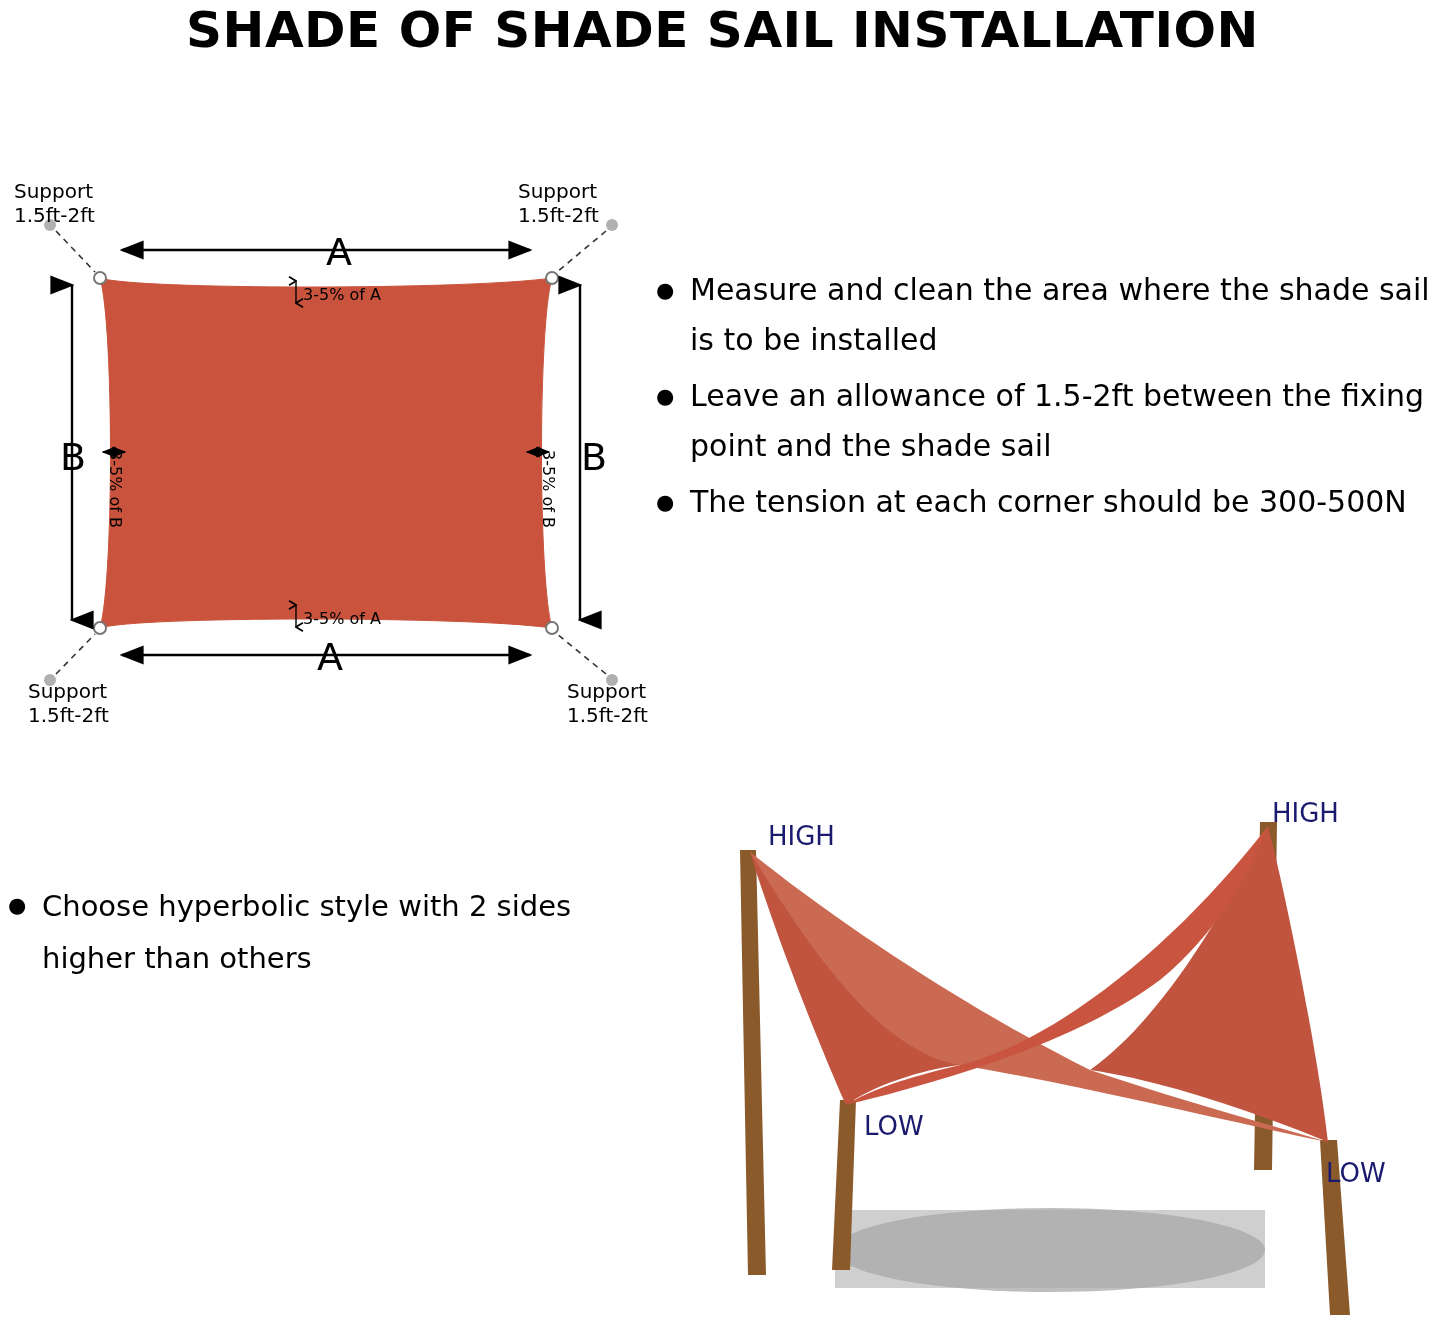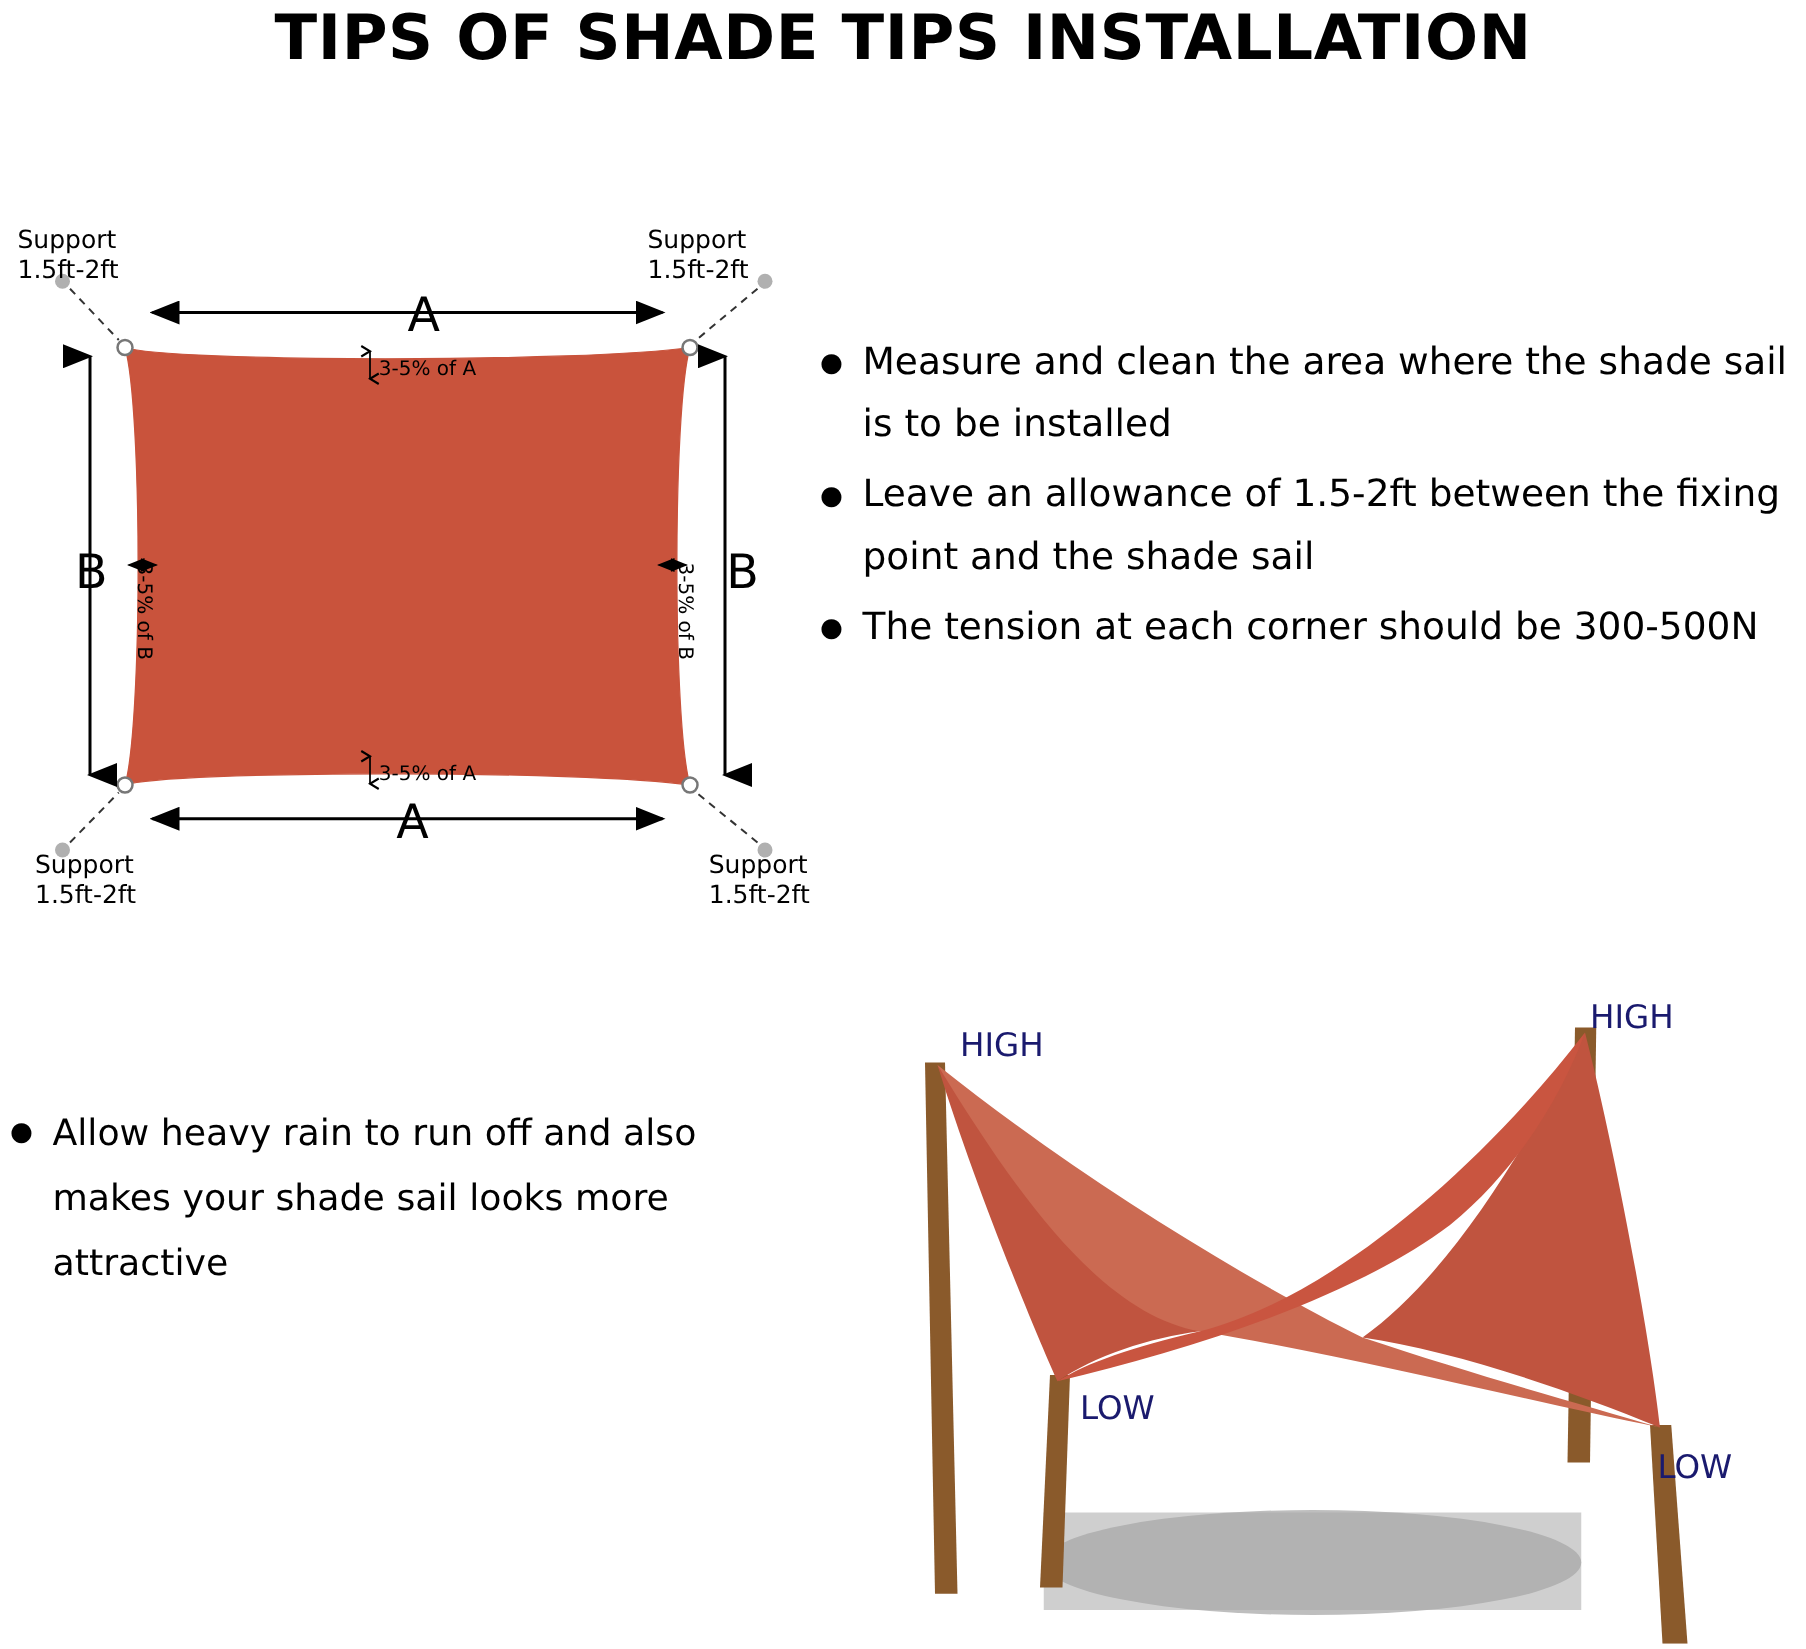--- a/index.html
+++ b/index.html
@@ -85,21 +85,21 @@
     position: absolute;
     left: 660px;
     top: 770px;
     width: 805px;
     height: 545px;
   }
 </style>
 </head>
 <body>
 
-<div id="title">TIPS OF SHADE TIPS INSTALLATION</div>
+<div id="title">SHADE OF SHADE SAIL INSTALLATION</div>
 
 <div id="top-diagram">
   <svg width="660" height="580" viewBox="0 0 660 580" xmlns="http://www.w3.org/2000/svg">
     <defs>
       <marker id="arrH" markerWidth="10" markerHeight="8" refX="9" refY="4" orient="auto">
         <path d="M0,0 L10,4 L0,8 z" fill="#000"></path>
       </marker>
       <marker id="arrHs" markerWidth="10" markerHeight="8" refX="1" refY="4" orient="auto">
         <path d="M10,0 L0,4 L10,8 z" fill="#000"></path>
       </marker>
@@ -181,21 +181,21 @@
 <div id="top-bullets">
   <ul class="bullets">
     <li>Measure and clean the area where the shade sail is to be installed</li>
     <li>Leave an allowance of 1.5-2ft between the fixing point and the shade sail</li>
     <li>The tension at each corner should be 300-500N</li>
   </ul>
 </div>
 
 <div id="bottom-bullets">
   <ul class="bullets">
-    <li>Allow heavy rain to run off and also makes your shade sail looks more attractive</li>
+    <li>Choose hyperbolic style with 2 sides higher than others</li>
   </ul>
 </div>
 
 <div id="bottom-diagram">
   <svg width="805" height="545" viewBox="0 0 805 545" xmlns="http://www.w3.org/2000/svg">
 
     <ellipse cx="390" cy="480" rx="215" ry="42" fill="#a8a8a8" opacity="0.75"></ellipse>
     <rect x="175" y="440" width="430" height="78" fill="#a8a8a8" opacity="0.55"></rect>
 
     <polygon points="80,80 96,80 106,505 88,505" fill="#8A5A2B"></polygon>

